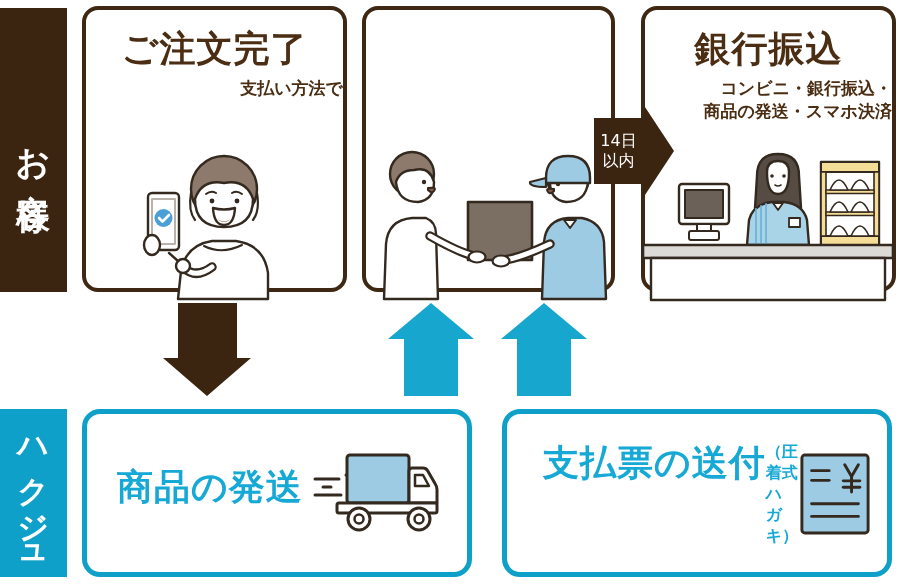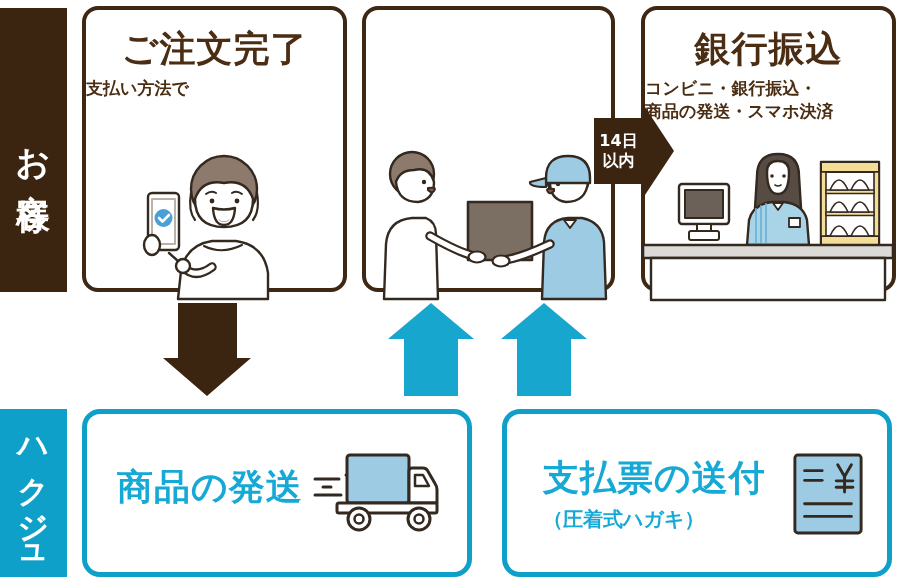--- a/index.html
+++ b/index.html
@@ -20,47 +20,47 @@
   .card.brown{border:4px solid #3E2814;border-radius:16px;}
   .card.tealb{border:5px solid #0FA0C9;border-radius:18px;}
   .card-order  {left:82px; top:6px; width:265px;height:286px;}
   .card-receive{left:362px;top:6px; width:253px;height:286px;}
   .card-payment{left:641px;top:6px; width:255px;height:286px;}
   .card-ship   {left:82px; top:409px;width:390px;height:168px;}
   .card-slip   {left:502px;top:409px;width:390px;height:168px;}
 
   .title{margin:20px 0 0;font-size:36px;font-weight:bold;color:#4A2D12;text-align:center;line-height:1.04;letter-spacing:1px;}
   .title .line{display:block;}
-  .subtitle{margin:10px 0 0;font-size:17px;font-weight:bold;color:#4A2D12;text-align:left;line-height:1.3;}
+  .subtitle{margin:10px 0 0;font-size:17px;font-weight:bold;color:#4A2D12;text-align:right;line-height:1.3;}
   .subtitle .line{display:block;}
 
   .illo{position:absolute;overflow:visible;}
   .illo-order  {left:54px;top:139px;width:170px;height:150px;}
   .illo-receive{left:6px; top:134px;width:240px;height:155px;}
   .illo-store  {left:0px; top:138px;width:246px;height:150px;}
 
   
   .arrow{position:absolute;}
   .arrow-down{left:163px;top:303px;width:88px;height:93px;}
   .arrow-up1 {left:388px;top:303px;width:86px;height:93px;}
   .arrow-up2 {left:501px;top:303px;width:86px;height:93px;}
 
   
   .deadline{position:absolute;left:594px;top:104px;width:80px;height:94px;z-index:5;}
   .deadline svg{position:absolute;left:0;top:0;width:100%;height:100%;}
   .deadline-label{position:absolute;left:0;top:14px;width:49px;height:66px;display:flex;flex-direction:column;
-    align-items:center;justify-content:center;color:#fff;font-weight:bold;font-size:16px;line-height:1.25;}
+    align-items:center;justify-content:center;color:#fff;font-weight:normal;font-size:16px;line-height:1.25;}
 
   
   .bottom-flex{display:flex;align-items:center;height:100%;box-sizing:border-box;}
   .card-ship .bottom-flex{padding:0 16px 12px 30px;gap:10px;}
   .card-slip .bottom-flex{padding:0 22px 0 36px;justify-content:space-between;}
   .teal-title{margin:0;font-size:36px;font-weight:bold;color:#17A9D6;letter-spacing:1px;white-space:nowrap;}
-  .teal-note{margin:3px 0 0;font-size:20px;font-weight:bold;color:#17A9D6;}
-  .slip-text{display:flex;flex-direction:column;align-items:flex-start;}
+  .teal-note{margin:3px 0 0;font-size:16px;font-weight:bold;color:#17A9D6;}
+  .slip-text{display:flex;flex-direction:row;align-items:flex-start;}
   .truck-svg{width:132px;height:84px;flex:none;margin-top:8px;}
   .slip-svg{width:74px;height:84px;flex:none;margin-top:2px;}
 </style>
 </head>
 <body>
 
 <div class="canvas">
 
   <div class="vbar vbar-customer">
     <span class="vtext">お客様</span>

